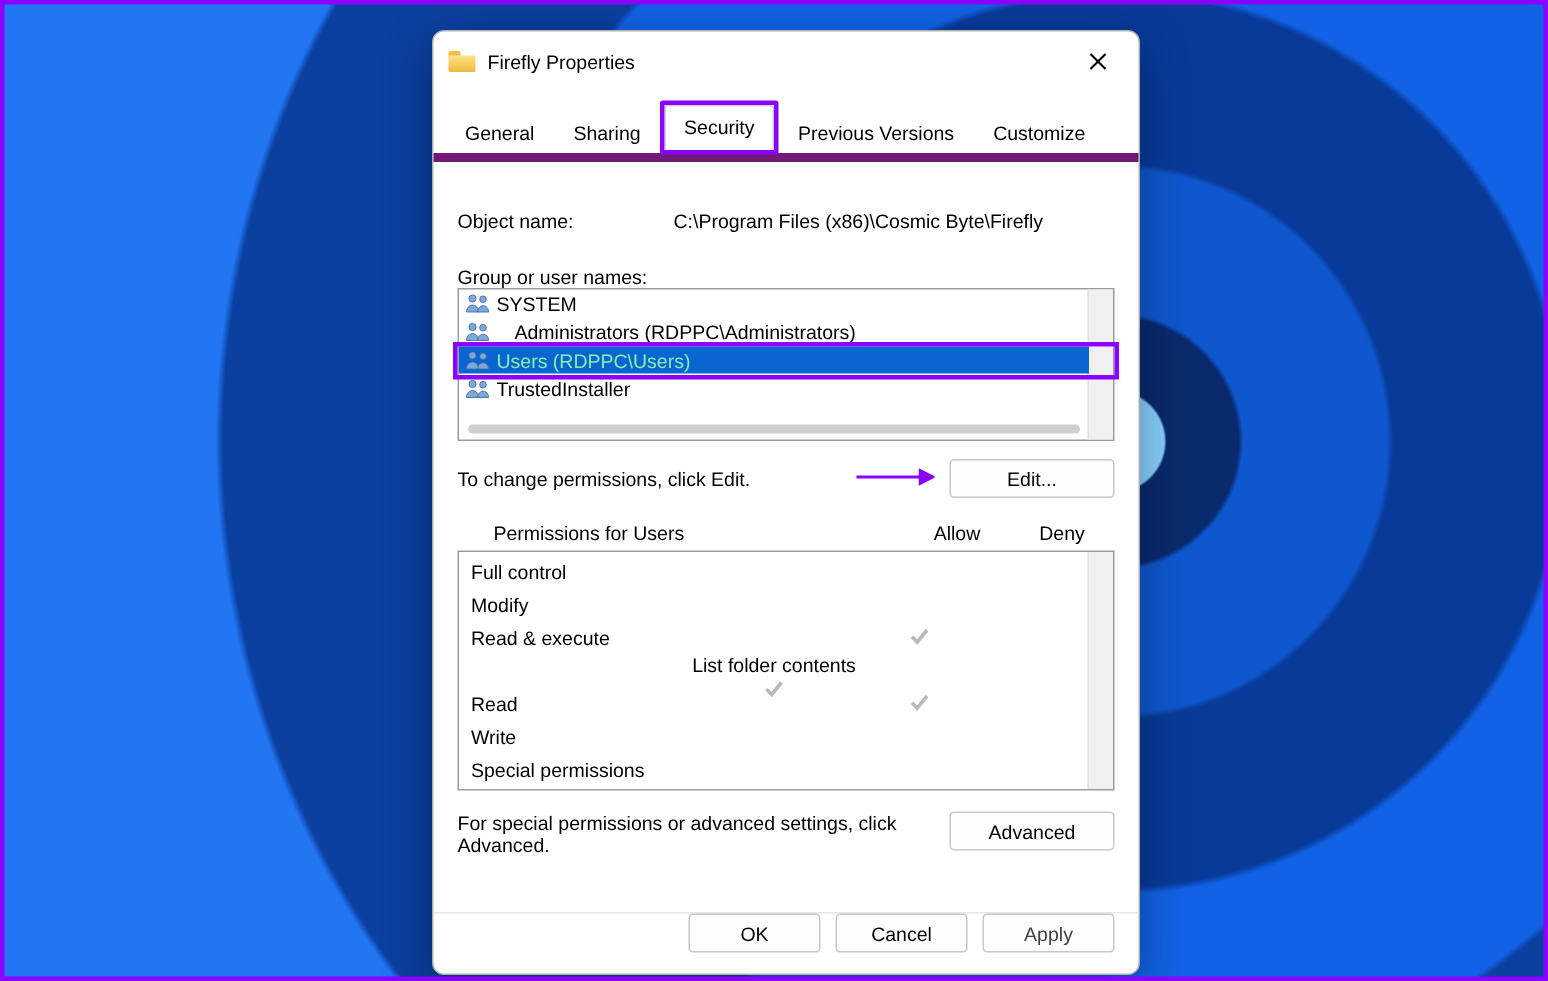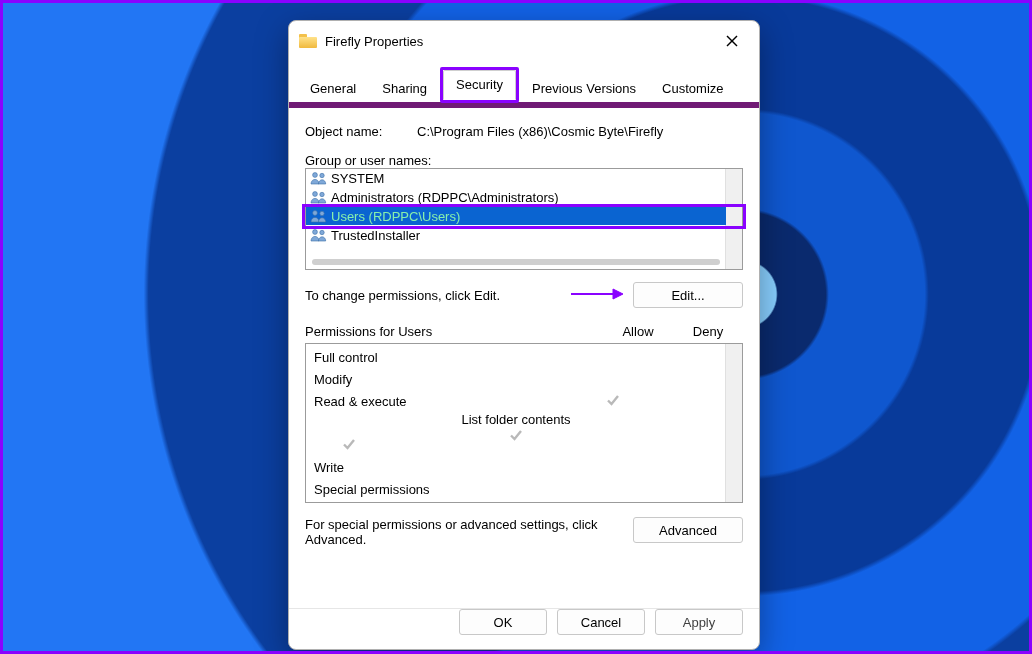--- a/index.html
+++ b/index.html
@@ -23,36 +23,36 @@
   .title{font-size:13px;}
   .spacer{flex:1;}
   .close{width:38px;height:30px;display:flex;align-items:center;justify-content:center;border-radius:4px;}
   .close svg{width:12px;height:12px;stroke:#000;stroke-width:1.4;}
   .tabs{display:flex;align-items:flex-end;padding:6px 8px 0 8px;border-bottom:6px solid #701a75;}
   .tab-btn{padding:6px 12px 7px;border:1px solid transparent;border-bottom:none;margin-right:0;margin-bottom:-1px;background:transparent;font:inherit;cursor:default;}
   .tab-btn.active{border-color:#cfcfcf;border-bottom:1px solid #fff;background:#fff;border-radius:2px 2px 0 0;}
   .tab-hl{border:3px solid #8a02ff;padding:0;border-radius:2px;margin-bottom:-1px;}
   .tab-hl .tab-btn{margin:0;}
   .content{padding:10px 16px 0 16px;flex:1;overflow:hidden;}
-  .row{display:flex;margin:6px 0;}
+  .row{display:flex;margin:22px 0;gap:32px;}
   .lbl{width:112px;}
   .listbox{border:1px solid #9b9b9b;height:100px;background:#fff;position:relative;}
   .li{display:flex;align-items:center;height:18px;padding:0 4px;white-space:nowrap;overflow:hidden;}
   .li.sel{background:#0a64d1;color:#86efac;}
   .usr-ico{width:18px;height:14px;margin-right:3px;flex:0 0 auto;position:relative;}
   .usr-ico svg{width:18px;height:14px;}
   .li-hl{position:absolute;left:-4px;right:-4px;border:3px solid #8a02ff;pointer-events:none;}
   .scroll-track{position:absolute;top:0;right:0;bottom:0;width:16px;background:#f0f0f0;border-left:1px solid #e0e0e0;}
   .hscroll{position:absolute;left:6px;right:22px;bottom:4px;height:6px;background:#cfcfcf;border-radius:3px;}
   .btn{height:26px;min-width:88px;border:1px solid #c8c8c8;background:#fdfdfd;border-radius:3px;font:inherit;padding:0 14px;}
   .btn:disabled{color:#404040;}
   .edit-row{display:flex;align-items:center;margin:12px 0 16px;}
   .arrow{margin-left:auto;margin-right:10px;}
   .arrow svg{width:54px;height:14px;stroke:#8a02ff;fill:#8a02ff;}
-  .perm-head{display:flex;margin-top:6px;}
+  .perm-head{display:flex;margin-top:6px;margin-left:24px;}
   .perm-head .c1{flex:1;}
   .perm-head .c2,.perm-head .c3{width:70px;text-align:center;}
   .perm-box{border:1px solid #9b9b9b;height:158px;margin-top:4px;position:relative;overflow:hidden;}
   .prow{display:flex;align-items:center;height:22px;padding:0 8px;}
   .prow .p1{flex:1;}
   .prow .p2,.prow .p3{width:70px;text-align:center;color:#b4b4b4;}
   .chk svg{width:16px;height:16px;stroke:#b9b9b9;stroke-width:2.4;fill:none;}
   .adv-row{display:flex;align-items:flex-start;margin:14px 0 0;}
   .adv-row .txt{flex:1;padding-right:20px;}
   .footer{display:flex;justify-content:flex-end;gap:10px;padding:0 16px 14px;border-top:1px solid #e6e6e6;margin-top:12px;}
@@ -102,21 +102,21 @@
           <span class="usr-ico"><svg viewBox="0 0 18 14">
               <g fill="#7fa8d8" stroke="#3b6fa7" stroke-width="0.6">
                 <circle cx="5" cy="4" r="2.4"></circle>
                 <path d="M1 13c0-3 2-4.6 4-4.6s4 1.6 4 4.6z"></path>
                 <circle cx="12" cy="4.5" r="2.2"></circle>
                 <path d="M8.5 13c0-2.6 1.8-4.2 3.6-4.2s3.6 1.6 3.6 4.2z"></path>
               </g>
             </svg></span>
           <span>SYSTEM</span>
         </div>
-        <div class="li" style="position: absolute; left: 0px; right: 16px; top: 19px;">
+        <div class="li" style="position: absolute; left: 0px; right: 16px; top: 19px; gap: 12px;">
           <span class="usr-ico"><svg viewBox="0 0 18 14">
               <g fill="#7fa8d8" stroke="#3b6fa7" stroke-width="0.6">
                 <circle cx="5" cy="4" r="2.4"></circle>
                 <path d="M1 13c0-3 2-4.6 4-4.6s4 1.6 4 4.6z"></path>
                 <circle cx="12" cy="4.5" r="2.2"></circle>
                 <path d="M8.5 13c0-2.6 1.8-4.2 3.6-4.2s3.6 1.6 3.6 4.2z"></path>
               </g>
             </svg></span>
           <span>Administrators (RDPPC\Administrators)</span>
         </div>
@@ -181,20 +181,21 @@
           <span class="p3"></span>
         </div>
         <div class="prow" style="position: absolute; left: 0px; right: 16px; top: 68px; flex-direction: column;">
           <span class="p1">List folder contents</span>
           <span class="p2"><span class="chk"><svg viewBox="0 0 16 16">
                 <polyline points="3,8.5 6.5,12 13,4"></polyline>
               </svg></span></span>
           <span class="p3"></span>
         </div>
         <div class="prow" style="position: absolute; left: 0px; right: 16px; top: 90px;">
+          <span class="p1">Read</span>
           <span class="p2"><span class="chk"><svg viewBox="0 0 16 16">
                 <polyline points="3,8.5 6.5,12 13,4"></polyline>
               </svg></span></span>
           <span class="p3"></span>
         </div>
         <div class="prow" style="position: absolute; left: 0px; right: 16px; top: 112px;">
           <span class="p1">Write</span>
           <span class="p2"></span>
           <span class="p3"></span>
         </div>

